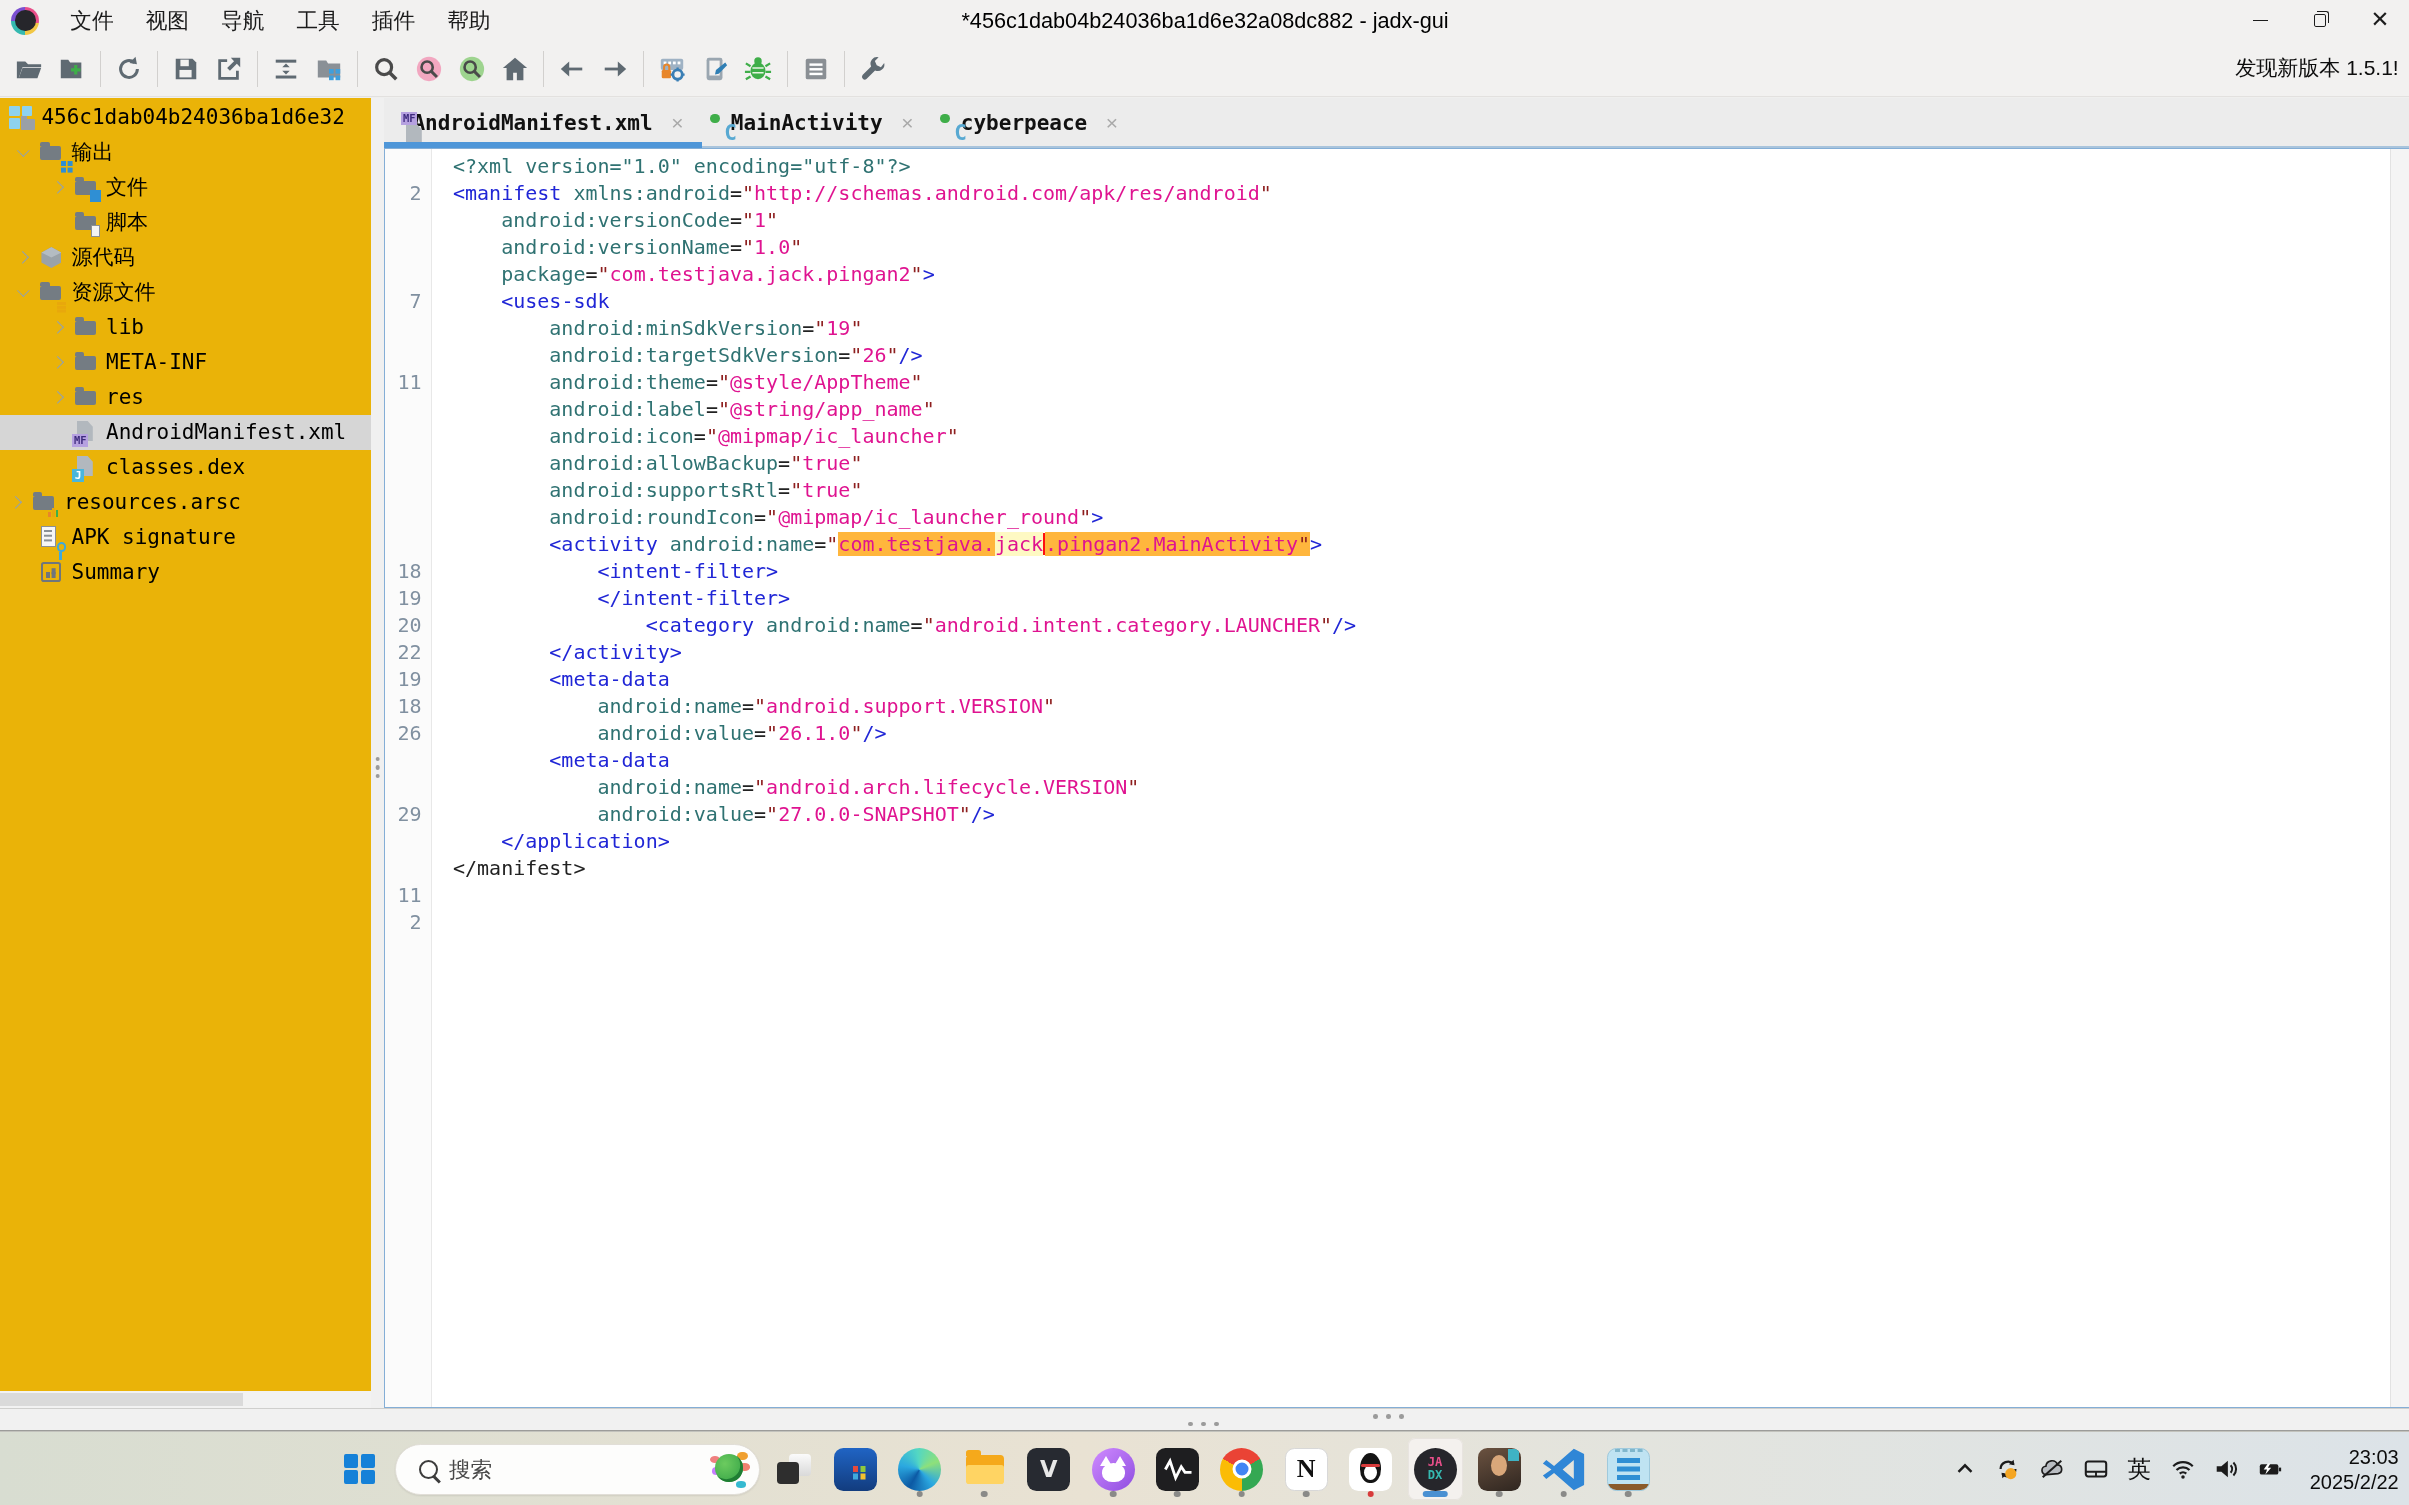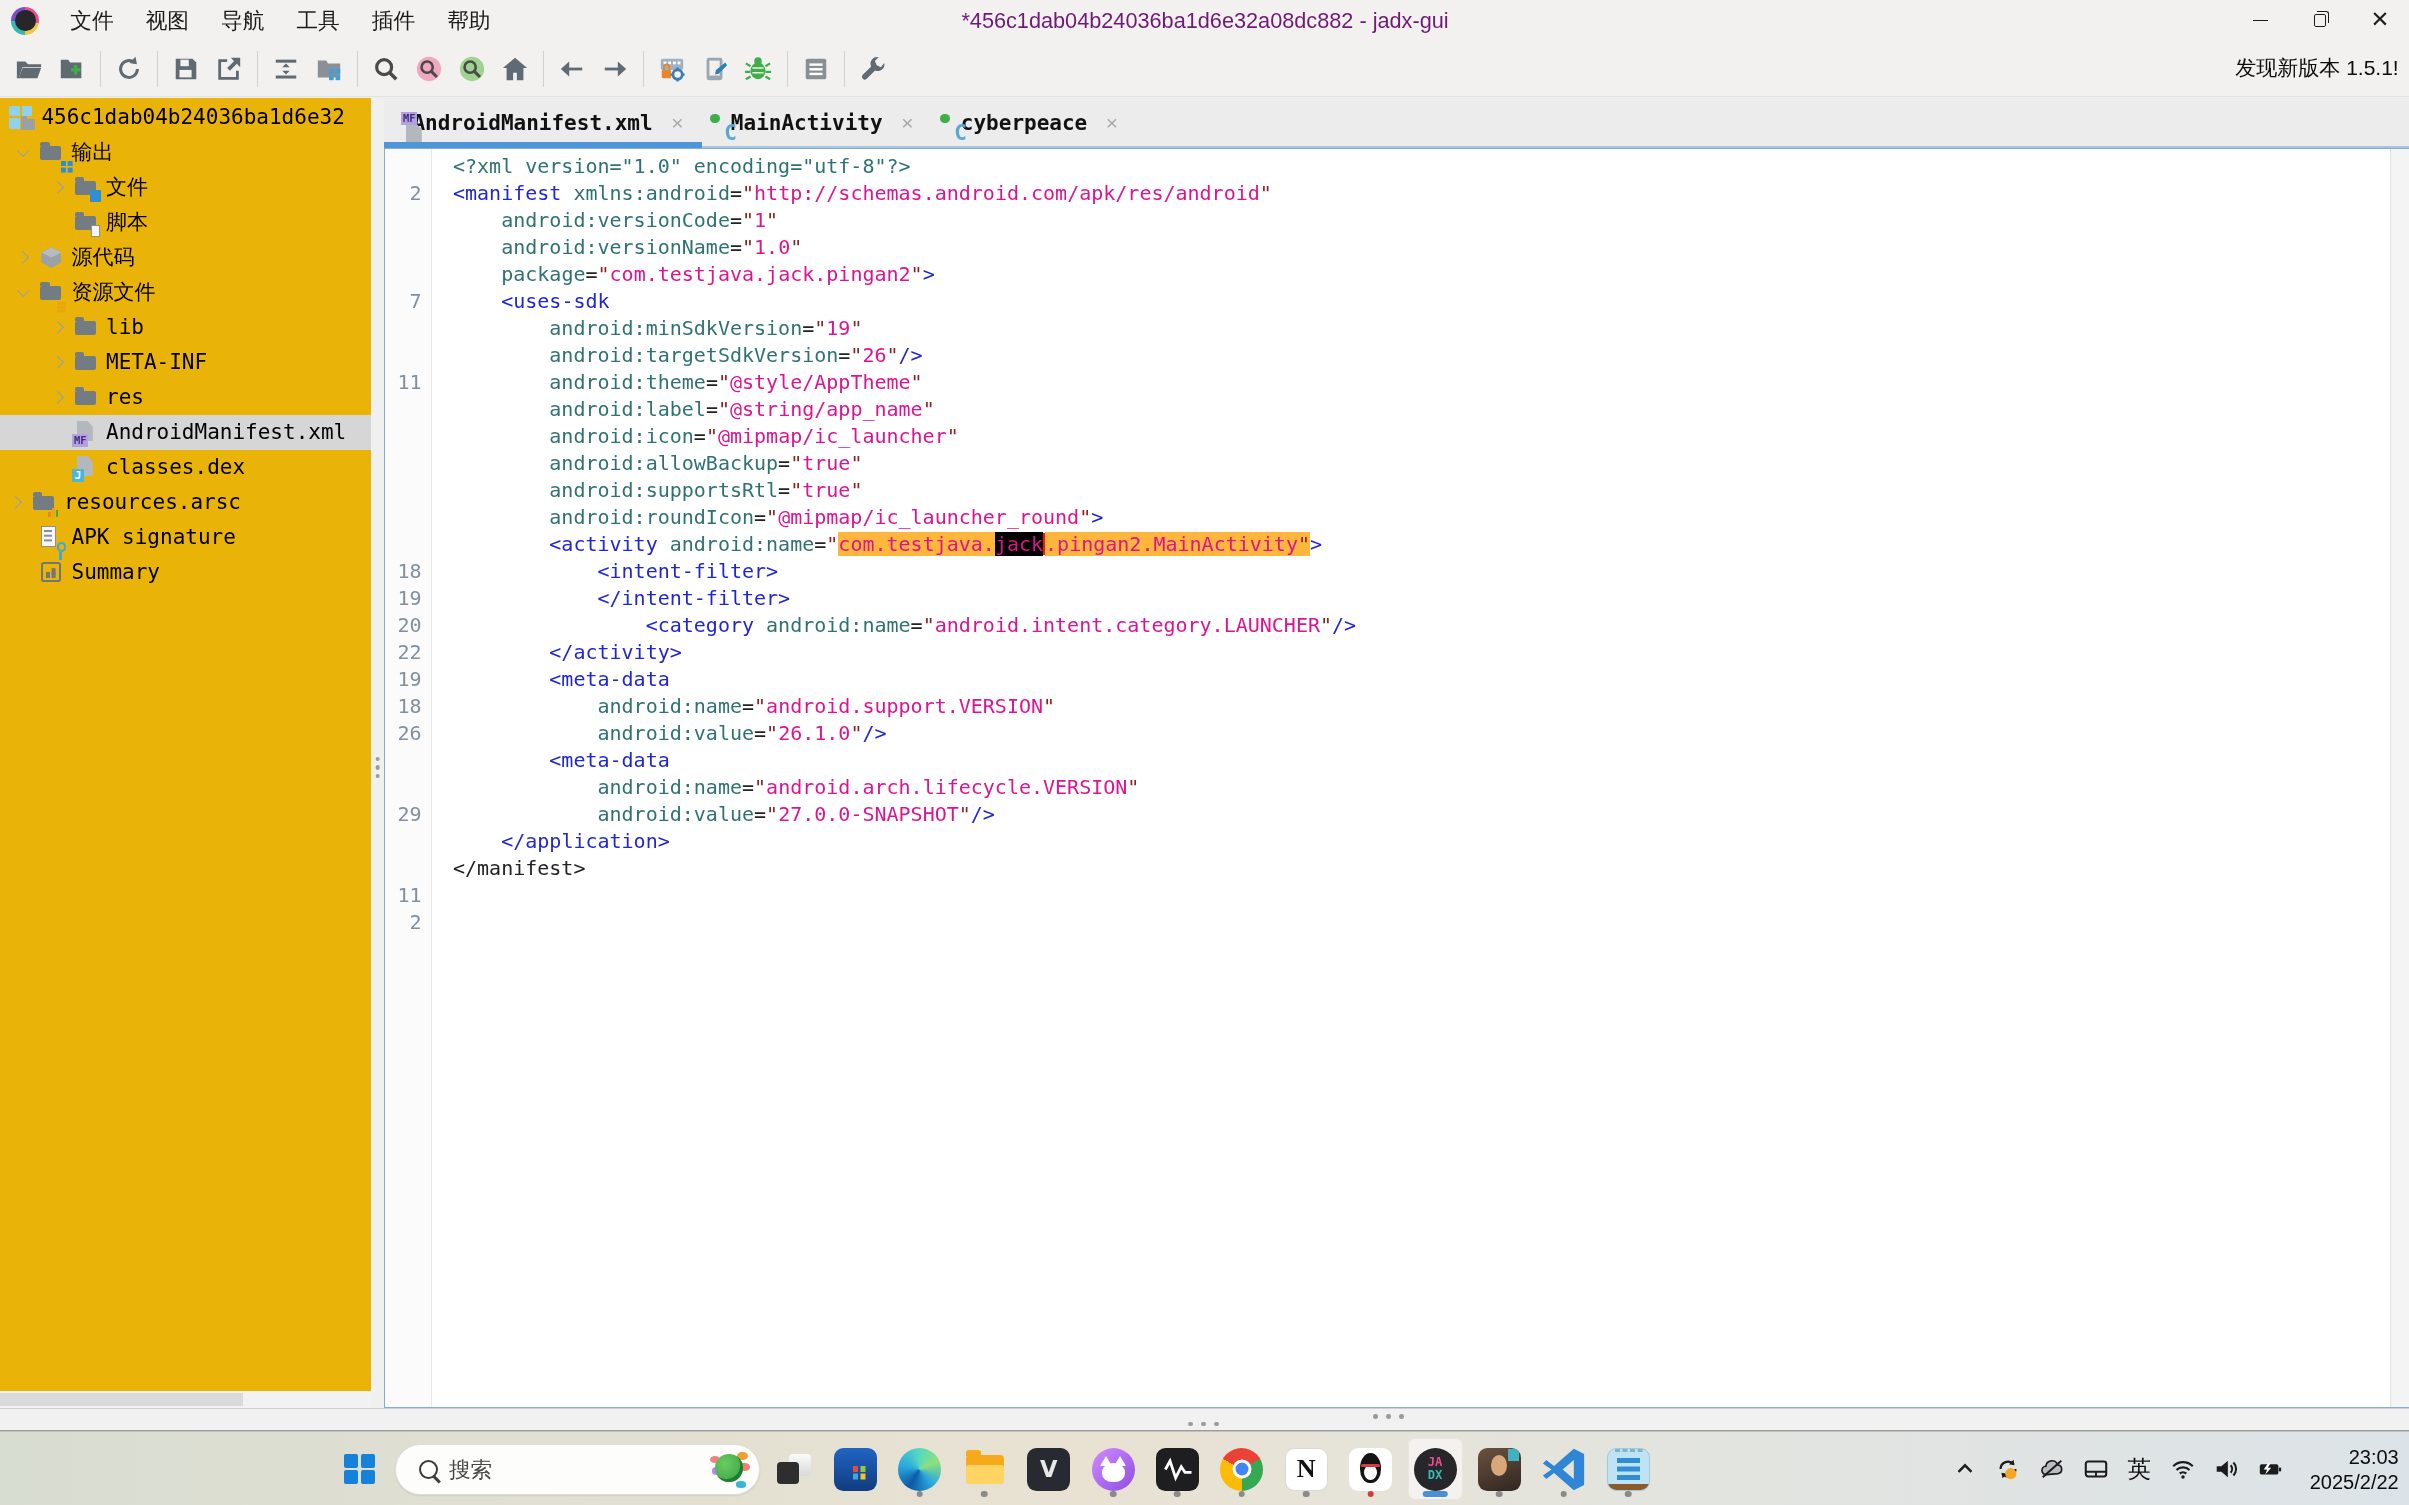--- a/index.html
+++ b/index.html
@@ -7,21 +7,21 @@
   body{font-family:"Liberation Sans",sans-serif;background:#efefee;position:relative;font-size:21px}
   .mono{font-family:"DejaVu Sans Mono","DejaVu Sans",monospace}
 
   
   .titlebar{position:absolute;top:0;left:0;right:0;height:41px;background:#f2f1f0;display:flex;align-items:center;z-index:5}
   .app-logo{width:28px;height:28px;margin:0 15px 0 11.3px;border-radius:50%;
     background:conic-gradient(#e84f8a 0 100deg,#f2c744 100deg 180deg,#35b9b0 180deg 270deg,#7a4fd0 270deg 360deg);
     position:relative;flex:0 0 auto}
   .app-logo::after{content:"";position:absolute;inset:3.8px;border-radius:50%;background:#26262b}
   .menu-item{padding:0 16px;font-size:21.7px;color:#1b1b1b;height:41px;display:flex;align-items:center;cursor:default}
-  .tb-title{position:absolute;left:50%;transform:translateX(-50%);font-size:21.7px;color:#701a75;white-space:nowrap}
+  .tb-title{position:absolute;left:50%;transform:translateX(-50%);font-size:21.7px;color:#000000;white-space:nowrap}
   .win-btns{position:absolute;right:0;top:0;height:41px;display:flex}
   .win-btn{width:60px;height:41px;display:flex;align-items:center;justify-content:center;color:#1c1c1c}
   .gl-min{width:15px;height:1.9px;background:#1c1c1c}
   .gl-max{width:12.2px;height:12.2px;border:1.9px solid #1c1c1c;border-radius:1.9px;position:relative}
   .gl-max::before{content:"";position:absolute;left:1.9px;top:-4.7px;width:11.3px;height:11.3px;border:1.9px solid #1c1c1c;border-left:none;border-bottom:none;border-radius:0 2.8px 0 0}
   .gl-close{font-size:22.6px;line-height:1}
 
   
   .toolbar{position:absolute;top:41px;left:0;right:0;height:56px;background:#f2f1f0;display:flex;align-items:center;padding-left:7.5px;border-bottom:0.9px solid #e3e1df}
   .tbtn{width:43px;height:43px;display:flex;align-items:center;justify-content:center}
@@ -57,21 +57,21 @@
   .tab .x{color:#a9a9a9;font-size:21px;margin-left:13px}
   .tab.active::after{content:"";position:absolute;left:0;right:0;bottom:0;height:5.6px;background:#4e96d8;z-index:2}
   .codewrap{flex:1;border:1.9px solid #84aed6;border-top:1.9px solid #84aed6;background:#fff;display:flex;min-height:0}
   .gutter{width:47px;background:#fbfbfb;border-right:0.9px solid #e8e8e8;padding-top:3.8px}
   .gutter div{height:27px;line-height:27px;text-align:right;padding-right:9.4px;color:#8090a0;font-size:20px;font-family:"DejaVu Sans Mono",monospace}
   .codelines{flex:1;padding:3.8px 0 0 21px;overflow:hidden}
   .cl{height:27px;line-height:27px;white-space:pre;font-family:"DejaVu Sans Mono",monospace;font-size:20px;color:#222}
   .vscroll{width:19px;background:#f4f4f4;border-left:0.9px solid #e2e2e2}
   .tk-pl{color:#2f7272}.tk-tg{color:#2026d6}.tk-at{color:#2f7272}.tk-qu{color:#8e1f1f}.tk-vl{color:#df1390}.tk-tx{color:#222}
   .tk-hv{color:#df1390;background:#ffb63d}
-  .tk-hs{color:#df1390;background:#000000}
+  .tk-hs{color:#df1390;background:#fef9c3}
   .tk-hq{color:#8e1f1f;background:#ffb63d}
   .tk-cr{display:inline-block;width:0;border-left:2.8px solid #ff0f0f;height:22.6px;vertical-align:middle;margin-top:-2.8px}
 
   
   .bottomstrip{position:absolute;left:0;right:0;bottom:75px;height:22.6px;background:#f1f1f1;border-top:0.9px solid #cfcfcd;border-bottom:1.9px solid #9c9c9a}
   .hdots{position:absolute;display:flex;gap:8.5px}
   .hdots i{width:4.7px;height:4.7px;border-radius:50%;background:#9b9b9b}
 
   
   .taskbar{position:absolute;left:0;right:0;bottom:0;height:75px;

